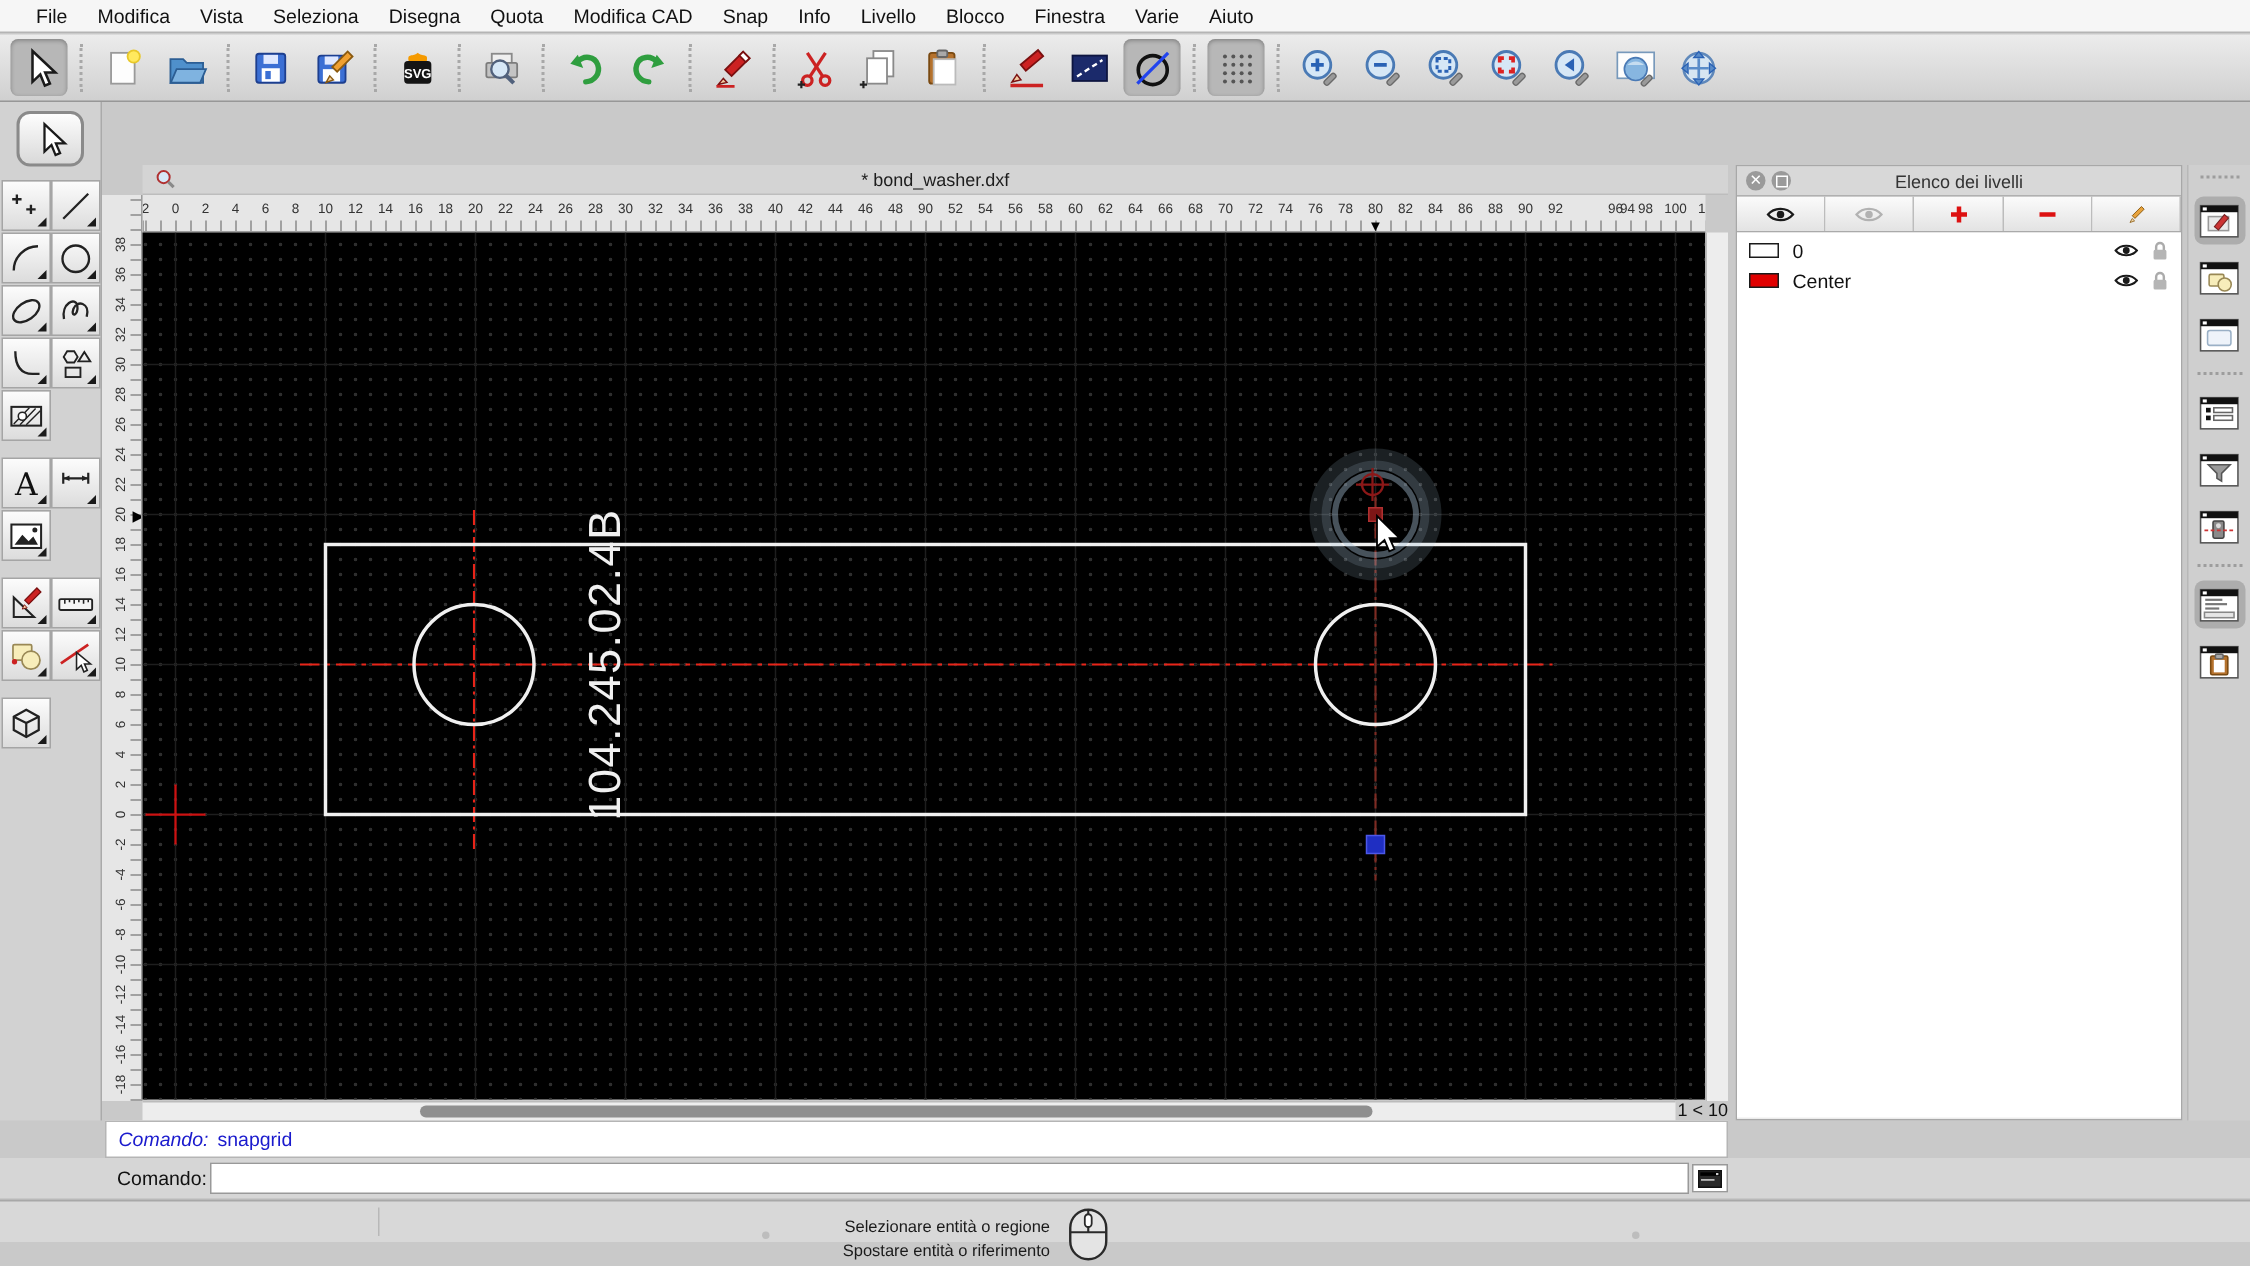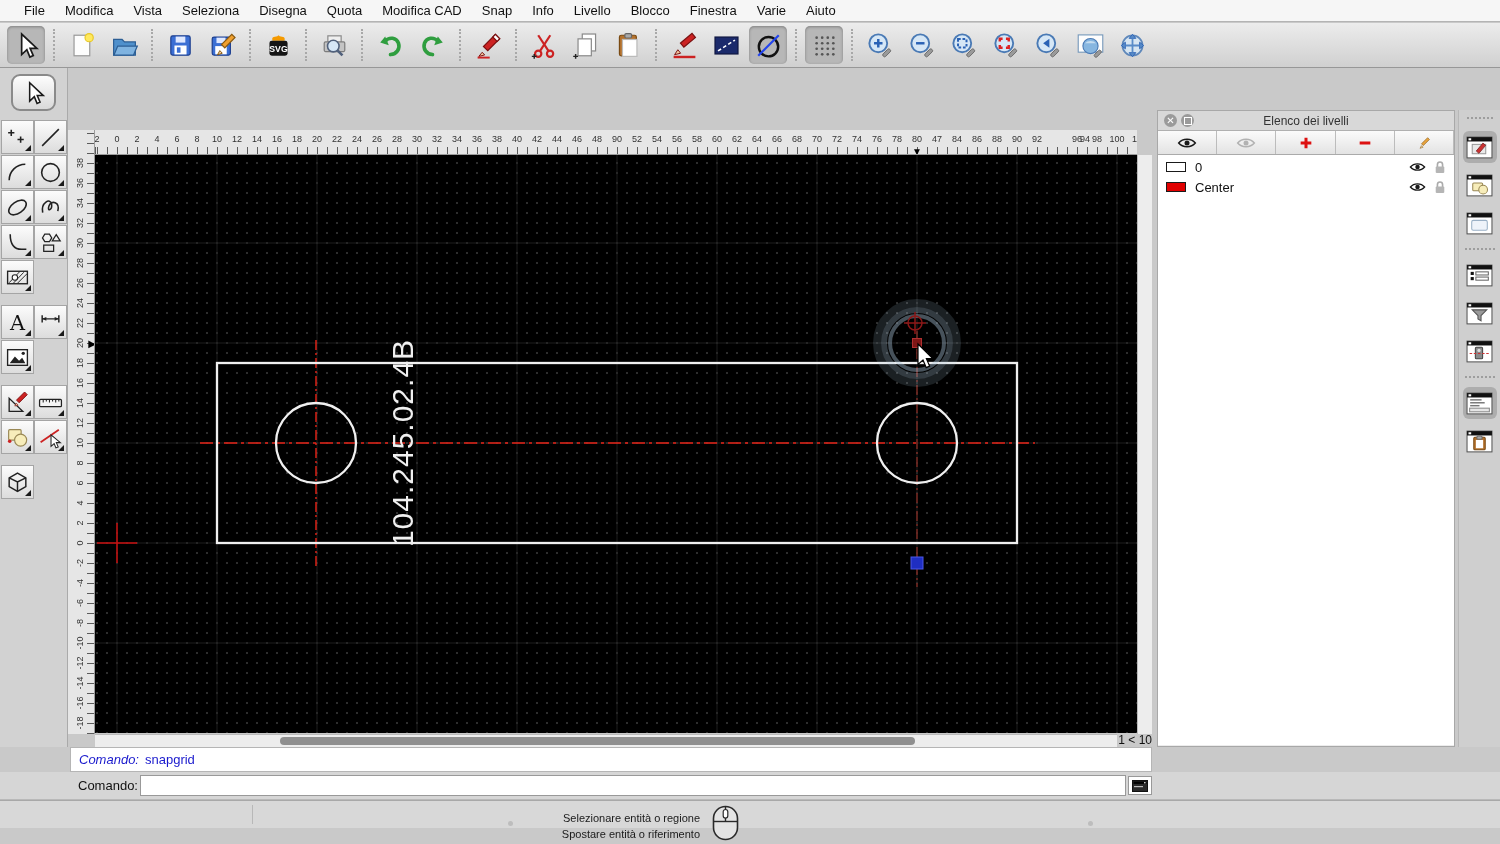--- a/index.html
+++ b/index.html
@@ -441,20 +441,29 @@
           <div class="pal-btn has-sub">
             <svg viewBox="0 0 24 24">
               <path d="M12 3 L20 7.5 L20 16 L12 20.5 L4 16 L4 7.5 Z" fill="none" stroke="#222" stroke-width="1.4"></path>
               <path d="M4 7.5 L12 11.5 L20 7.5 M12 11.5 V20.5" fill="none" stroke="#222" stroke-width="1.4"></path>
             </svg>
           </div>
           <div class="pal-spacer"></div>
         </div>
     </div>
 
+    <div class="doc-titlebar">
+      <span class="doc-zoom-icon">
+        <svg width="15" height="15" viewBox="0 0 16 16">
+            <circle cx="6.5" cy="6.5" r="4.3" fill="#d6e7f6" stroke="#b03030" stroke-width="1.4"></circle>
+            <line x1="9.8" y1="9.8" x2="13.6" y2="13.6" stroke="#8a8a8a" stroke-width="2.2"></line>
+          </svg>
+      </span>
+      <span>* bond_washer.dxf</span>
+    </div>
 
     <div class="hruler" id="hruler">
         <div class="ticks"></div>
         <span class="lab" style="left: 2px;">2</span>
         <span class="lab" style="left: 22px;">0</span>
         <span class="lab" style="left: 42px;">2</span>
         <span class="lab" style="left: 62px;">4</span>
         <span class="lab" style="left: 82px;">6</span>
         <span class="lab" style="left: 102px;">8</span>
         <span class="lab" style="left: 122px;">10</span>
@@ -486,21 +495,21 @@
         <span class="lab" style="left: 642px;">62</span>
         <span class="lab" style="left: 662px;">64</span>
         <span class="lab" style="left: 682px;">66</span>
         <span class="lab" style="left: 702px;">68</span>
         <span class="lab" style="left: 722px;">70</span>
         <span class="lab" style="left: 742px;">72</span>
         <span class="lab" style="left: 762px;">74</span>
         <span class="lab" style="left: 782px;">76</span>
         <span class="lab" style="left: 802px;">78</span>
         <span class="lab" style="left: 822px;">80</span>
-        <span class="lab" style="left: 842px;">47</span>
+        <span class="lab" style="left: 842px;">82</span>
         <span class="lab" style="left: 862px;">84</span>
         <span class="lab" style="left: 882px;">86</span>
         <span class="lab" style="left: 902px;">88</span>
         <span class="lab" style="left: 922px;">90</span>
         <span class="lab" style="left: 942px;">92</span>
         <span class="lab" style="left: 990px;">94</span>
         <span class="lab" style="left: 982px;">96</span>
         <span class="lab" style="left: 1002px;">98</span>
         <span class="lab" style="left: 1022px;">100</span>
         <span class="lab" style="left: 1042px;">10</span>

